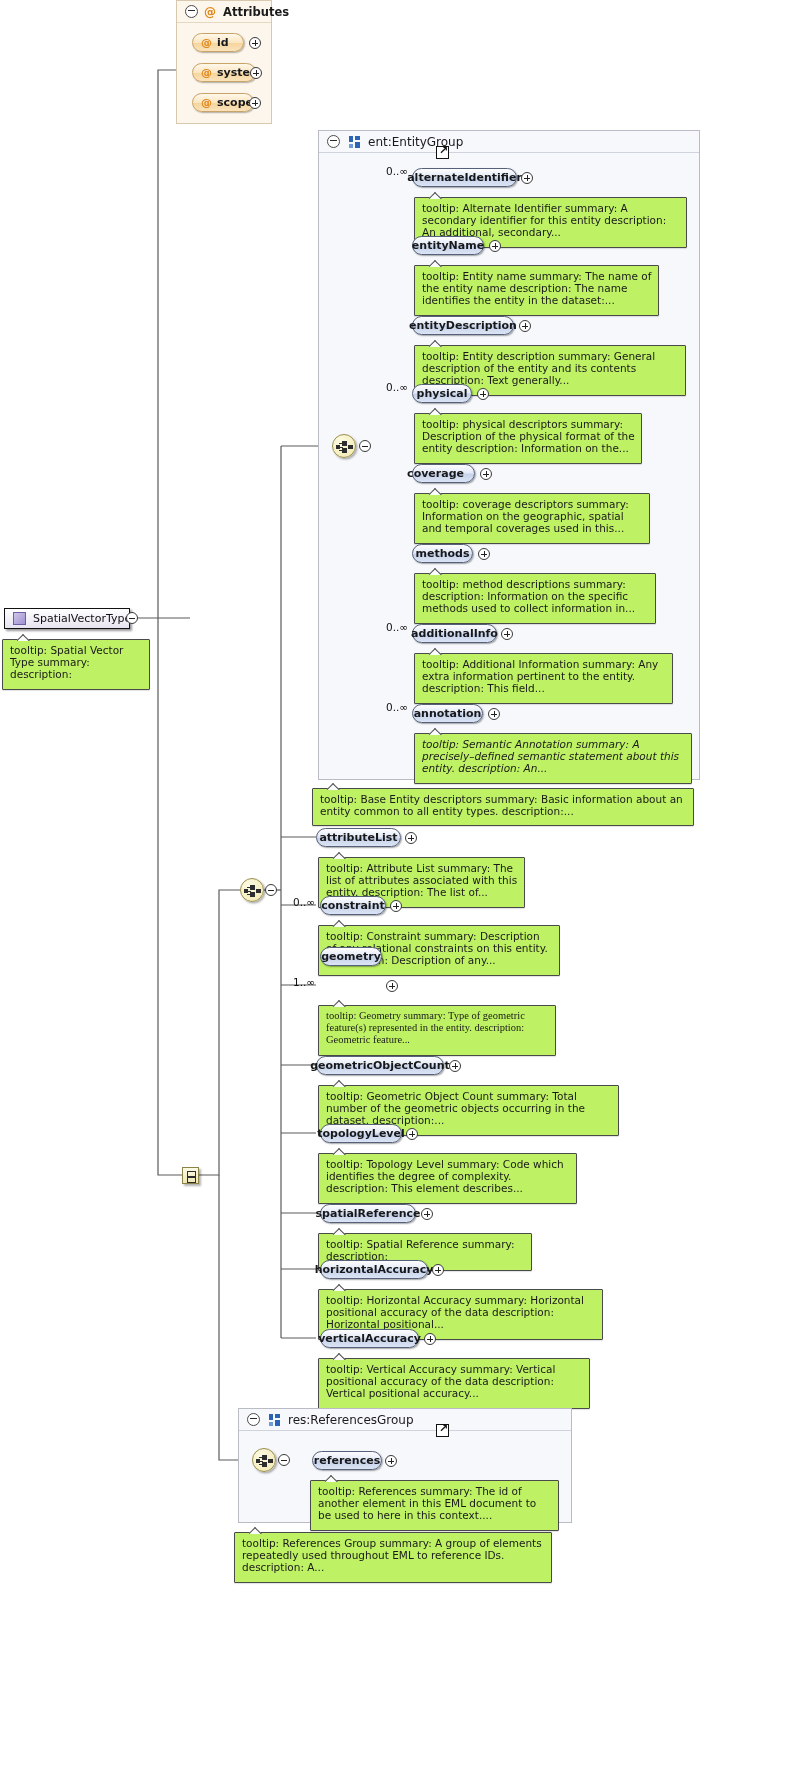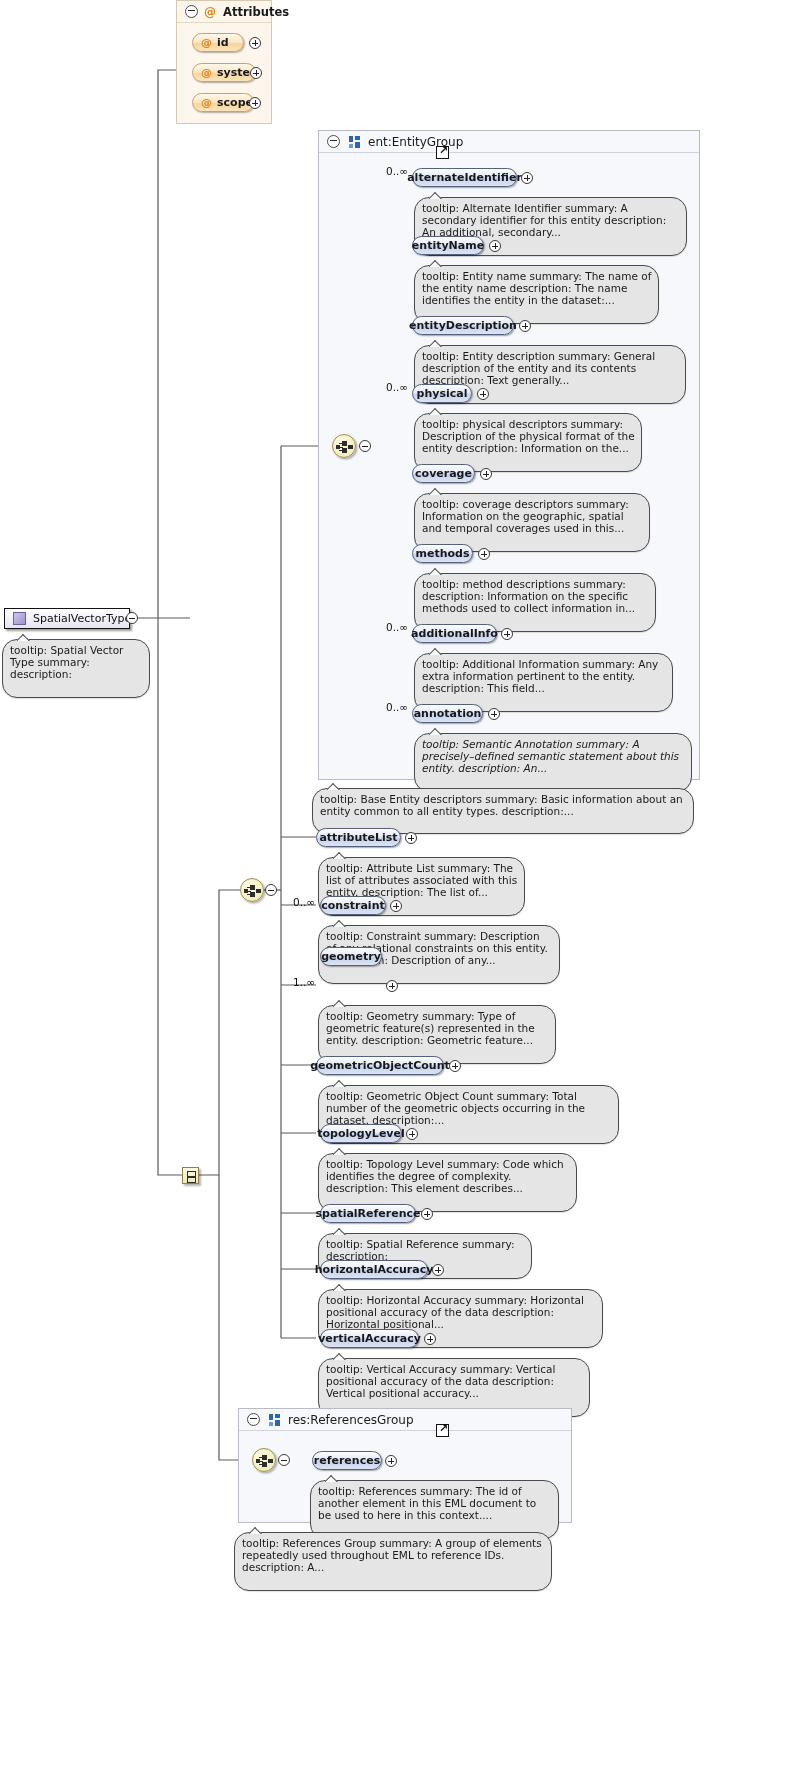--- a/index.html
+++ b/index.html
@@ -116,25 +116,25 @@
     color:#111;
   }
   .typebox .swatch{
     width:11px;height:11px;background:linear-gradient(135deg,#cfc6ea,#9f90cf);
     border:1px solid #6d5fa5;margin-right:7px;flex:0 0 auto;
   }
 
   
   .tip{
     position:absolute;
-    background:#e5e5e5;
+    background:#bef264;
     border:1.2px solid #4a4a4a;
-    border-radius:15px;
-    box-sizing:border-box;
-    padding:4px 6px 16px 7px;
+    border-radius:1px;
+    box-sizing:border-box;
+    padding:4px 6px 8px 7px;
     font-size:10.5px;
     line-height:12.2px;
     color:#1a1a1a;
     box-shadow:0 1px 1px rgba(0,0,0,.12);
   }
   .tip .nub{
     position:absolute;top:-7px;left:14px;width:14px;height:8px;overflow:hidden;
   }
   .tip .nub::before{
     content:"";position:absolute;left:1px;top:3px;width:9px;height:9px;
@@ -354,21 +354,21 @@
   <div class="occ" style="left:386px;top:381px;">0..∞</div>
   <div class="pill" style="left:412px;top:384px;width:60px;">
     <span>physical</span>
   </div>
   <div class="plusbtn" style="left:477px;top:388px;"></div>
   <div class="tip" style="left:414px;top:413px;width:228px;">
     <span class="nub"></span>
     <span>tooltip: physical descriptors summary: Description of the physical format of the entity description: Information on the...</span>
   </div>
 
-  <div class="pill" style="left:412px;top:464px;width:63px;">
+  <div class="pill" style="left:412px;top:464px;width:63px;justify-content:flex-end;">
     <span>coverage</span>
   </div>
   <div class="plusbtn" style="left:480px;top:468px;"></div>
   <div class="tip" style="left:414px;top:493px;width:236px;">
     <span class="nub"></span>
     <span>tooltip: coverage descriptors summary: Information on the geographic, spatial and temporal coverages used in this...</span>
   </div>
 
   <div class="pill" style="left:412px;top:544px;width:61px;">
     <span>methods</span>
@@ -421,21 +421,21 @@
   <div class="tip" style="left:318px;top:925px;width:242px;">
     <span class="nub"></span>
     <span>tooltip: Constraint summary: Description of any relational constraints on this entity. description: Description of any...</span>
   </div>
 
   <div class="occ" style="left:293px;top:976px;">1..∞</div>
   <div class="pill" style="left:320px;top:935px;width:62px;margin-top:12px;">
     <span>geometry</span>
   </div>
   <div class="plusbtn" style="left:386px;top:980px;"></div>
-  <div class="tip" style="left:318px;top:1005px;width:238px;">
+  <div class="tip" style="left:318px;top:1005px;width:238px;font-family:Liberation Serif, serif;">
     <span class="nub"></span>
     <span>tooltip: Geometry summary: Type of geometric feature(s) represented in the entity. description: Geometric feature...</span>
   </div>
 
   <div class="pill" style="left:316px;top:1056px;width:128px;">
     <span>geometricObjectCount</span>
   </div>
   <div class="plusbtn" style="left:449px;top:1060px;"></div>
   <div class="tip" style="left:318px;top:1085px;width:301px;">
     <span class="nub"></span>

